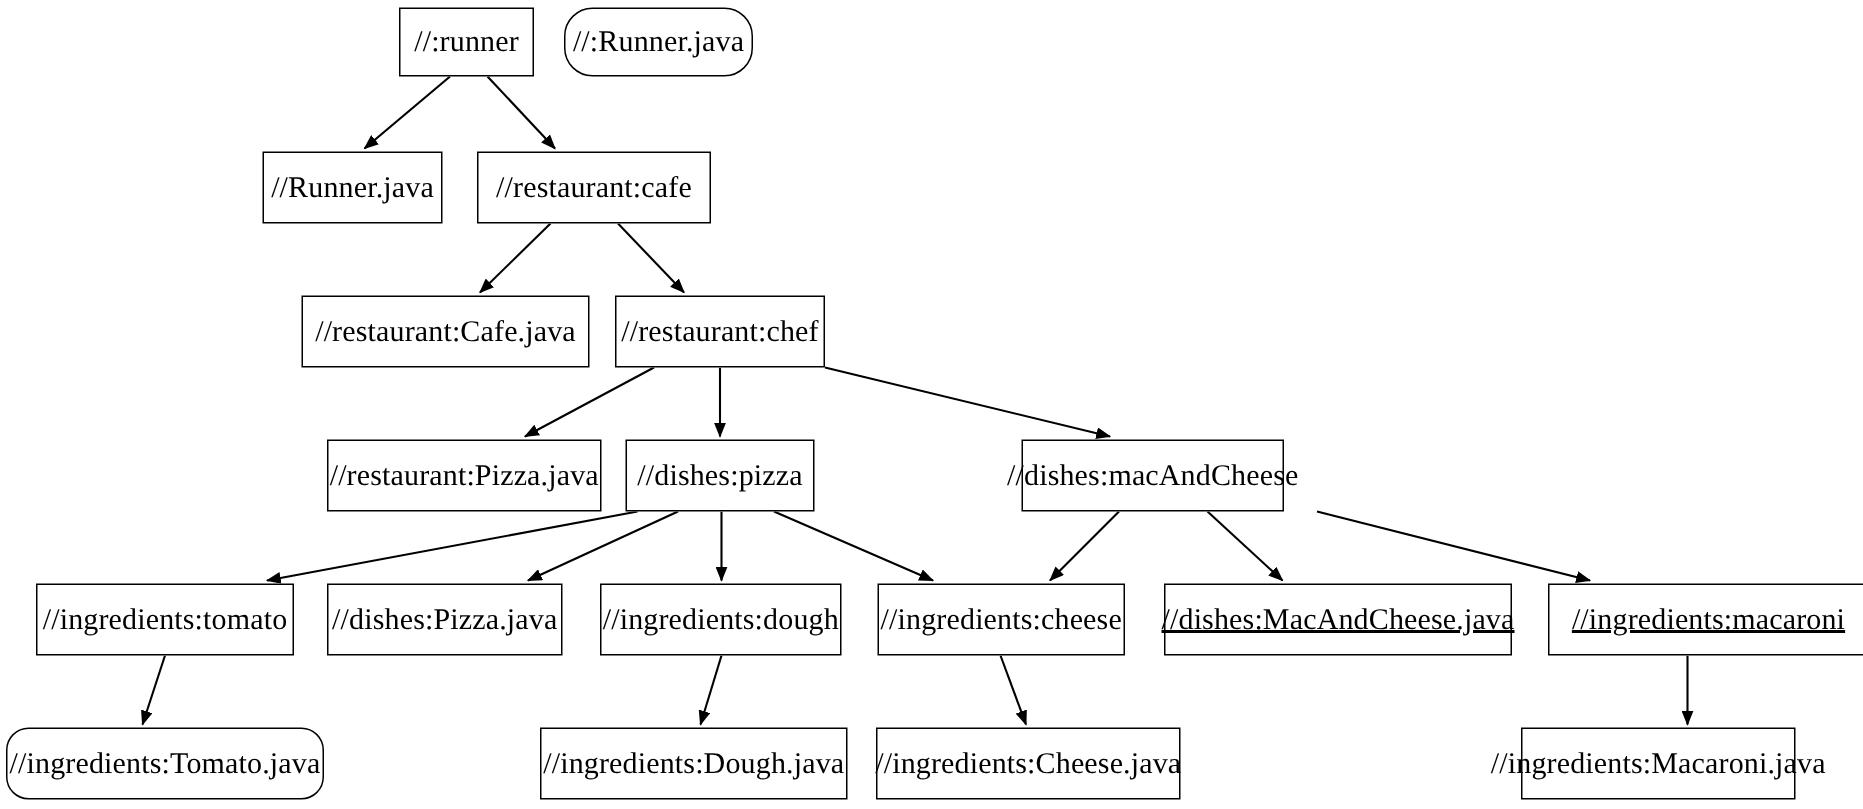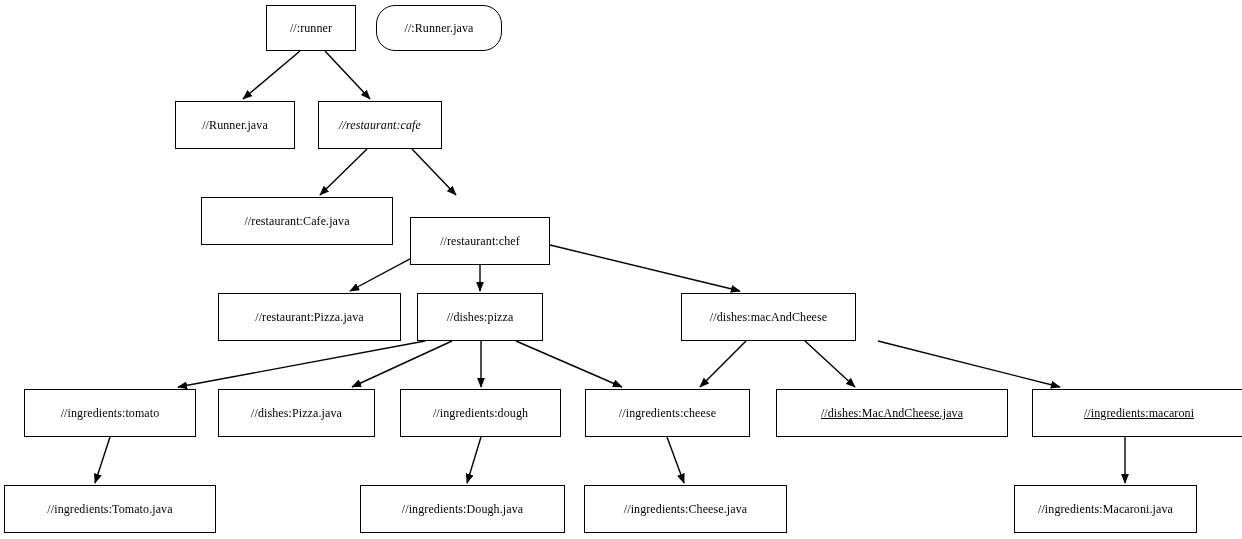--- a/index.html
+++ b/index.html
@@ -31,21 +31,21 @@
     box-sizing: border-box;
     border: 1px solid #000000;
     background: #ffffff;
     display: flex;
     align-items: center;
     justify-content: center;
     white-space: nowrap;
   }
   .graph-node .node-label {
     font-family: "Liberation Serif", "DejaVu Serif", serif;
-    font-size: 12px;
+    font-size: 20px;
     line-height: 1;
     color: #000000;
     letter-spacing: 0.1px;
   }
 </style>
 </head>
 <body>
 
 <div id="graph-canvas">
 
@@ -80,27 +80,27 @@
   <div id="nodes-group">
       <div class="graph-node" style="left: 266px; top: 5px; width: 90px; height: 46px; border-color: rgb(0, 0, 0); background: rgb(255, 255, 255);">
         <span class="node-label">//:runner</span>
       </div>
       <div class="graph-node" style="left: 376px; top: 5px; width: 126px; height: 46px; border-color: rgb(0, 0, 0); background: rgb(255, 255, 255); border-radius: 19px;">
         <span class="node-label">//:Runner.java</span>
       </div>
       <div class="graph-node" style="left: 175px; top: 101px; width: 120px; height: 48px; border-color: rgb(0, 0, 0); background: rgb(255, 255, 255);">
         <span class="node-label">//Runner.java</span>
       </div>
-      <div class="graph-node" style="left: 318px; top: 101px; width: 124px; height: 48px; border-color: rgb(0, 0, 0); background: rgb(255, 255, 255); font-style: italic;">
+      <div class="graph-node" style="left: 318px; top: 101px; width: 156px; height: 48px; border-color: rgb(0, 0, 0); background: rgb(255, 255, 255);">
         <span class="node-label">//restaurant:cafe</span>
       </div>
       <div class="graph-node" style="left: 201px; top: 197px; width: 192px; height: 48px; border-color: rgb(0, 0, 0); background: rgb(255, 255, 255);">
         <span class="node-label">//restaurant:Cafe.java</span>
       </div>
-      <div class="graph-node" style="left: 410px; top: 197px; width: 140px; height: 48px; border-color: rgb(0, 0, 0); background: rgb(255, 255, 255); margin-top: 20px;">
+      <div class="graph-node" style="left: 410px; top: 197px; width: 140px; height: 48px; border-color: rgb(0, 0, 0); background: rgb(255, 255, 255);">
         <span class="node-label">//restaurant:chef</span>
       </div>
       <div class="graph-node" style="left: 218px; top: 293px; width: 183px; height: 48px; border-color: rgb(0, 0, 0); background: rgb(255, 255, 255);">
         <span class="node-label">//restaurant:Pizza.java</span>
       </div>
       <div class="graph-node" style="left: 417px; top: 293px; width: 126px; height: 48px; border-color: rgb(0, 0, 0); background: rgb(255, 255, 255);">
         <span class="node-label">//dishes:pizza</span>
       </div>
       <div class="graph-node" style="left: 681px; top: 293px; width: 175px; height: 48px; border-color: rgb(0, 0, 0); background: rgb(255, 255, 255);">
         <span class="node-label">//dishes:macAndCheese</span>
@@ -116,21 +116,21 @@
       </div>
       <div class="graph-node" style="left: 585px; top: 389px; width: 165px; height: 48px; border-color: rgb(0, 0, 0); background: rgb(255, 255, 255);">
         <span class="node-label">//ingredients:cheese</span>
       </div>
       <div class="graph-node" style="left: 776px; top: 389px; width: 232px; height: 48px; border-color: rgb(0, 0, 0); background: rgb(255, 255, 255); text-decoration: underline;">
         <span class="node-label">//dishes:MacAndCheese.java</span>
       </div>
       <div class="graph-node" style="left: 1032px; top: 389px; width: 214px; height: 48px; border-color: rgb(0, 0, 0); background: rgb(255, 255, 255); text-decoration: underline;">
         <span class="node-label">//ingredients:macaroni</span>
       </div>
-      <div class="graph-node" style="left: 4px; top: 485px; width: 212px; height: 48px; border-color: rgb(0, 0, 0); background: rgb(255, 255, 255);">
+      <div class="graph-node" style="left: 4px; top: 485px; width: 212px; height: 48px; border-color: rgb(0, 0, 0); background: rgb(255, 255, 255); border-radius: 15px;">
         <span class="node-label">//ingredients:Tomato.java</span>
       </div>
       <div class="graph-node" style="left: 360px; top: 485px; width: 205px; height: 48px; border-color: rgb(0, 0, 0); background: rgb(255, 255, 255);">
         <span class="node-label">//ingredients:Dough.java</span>
       </div>
       <div class="graph-node" style="left: 584px; top: 485px; width: 203px; height: 48px; border-color: rgb(0, 0, 0); background: rgb(255, 255, 255);">
         <span class="node-label">//ingredients:Cheese.java</span>
       </div>
       <div class="graph-node" style="left: 1014px; top: 485px; width: 183px; height: 48px; border-color: rgb(0, 0, 0); background: rgb(255, 255, 255);">
         <span class="node-label">//ingredients:Macaroni.java</span>

